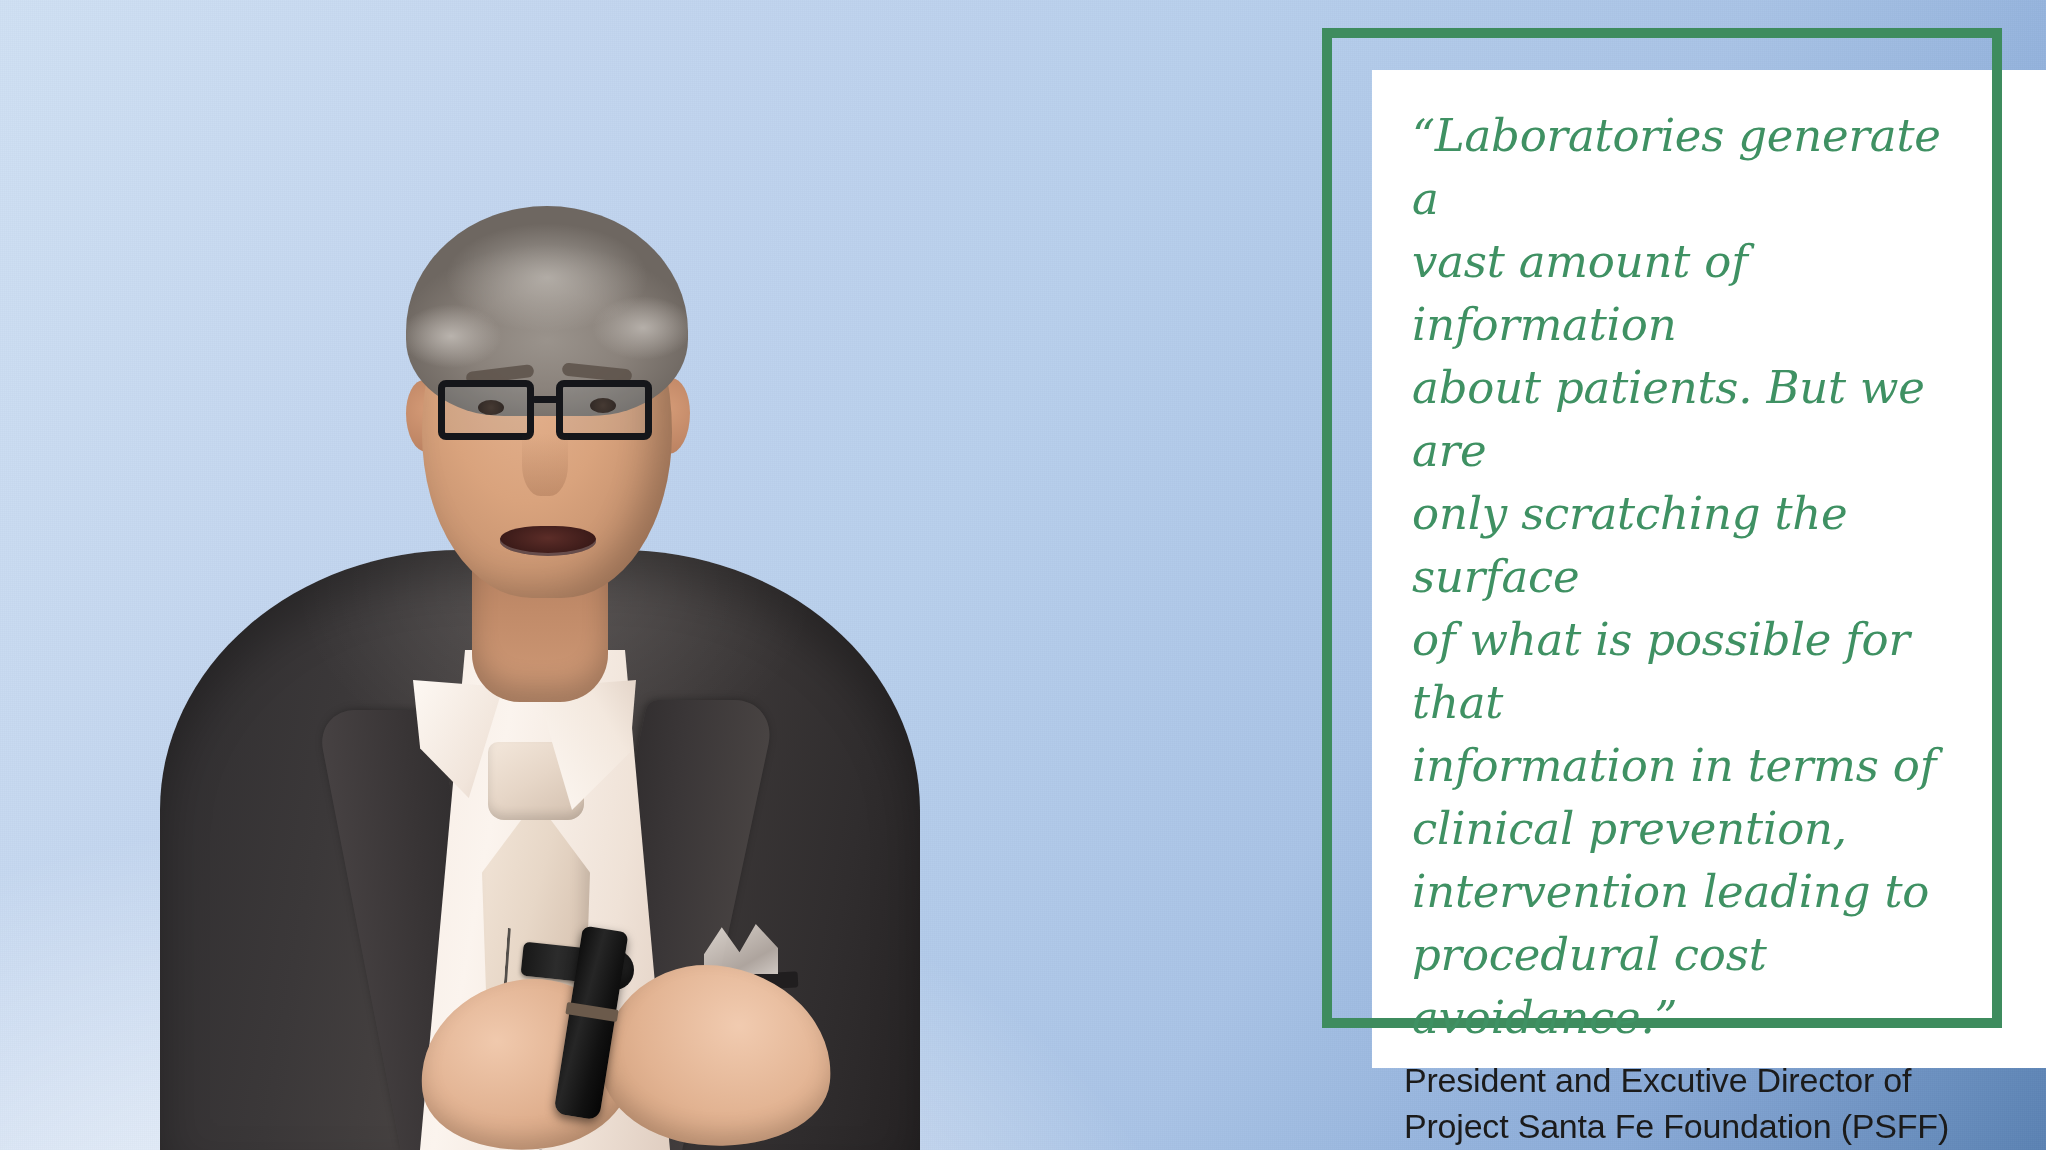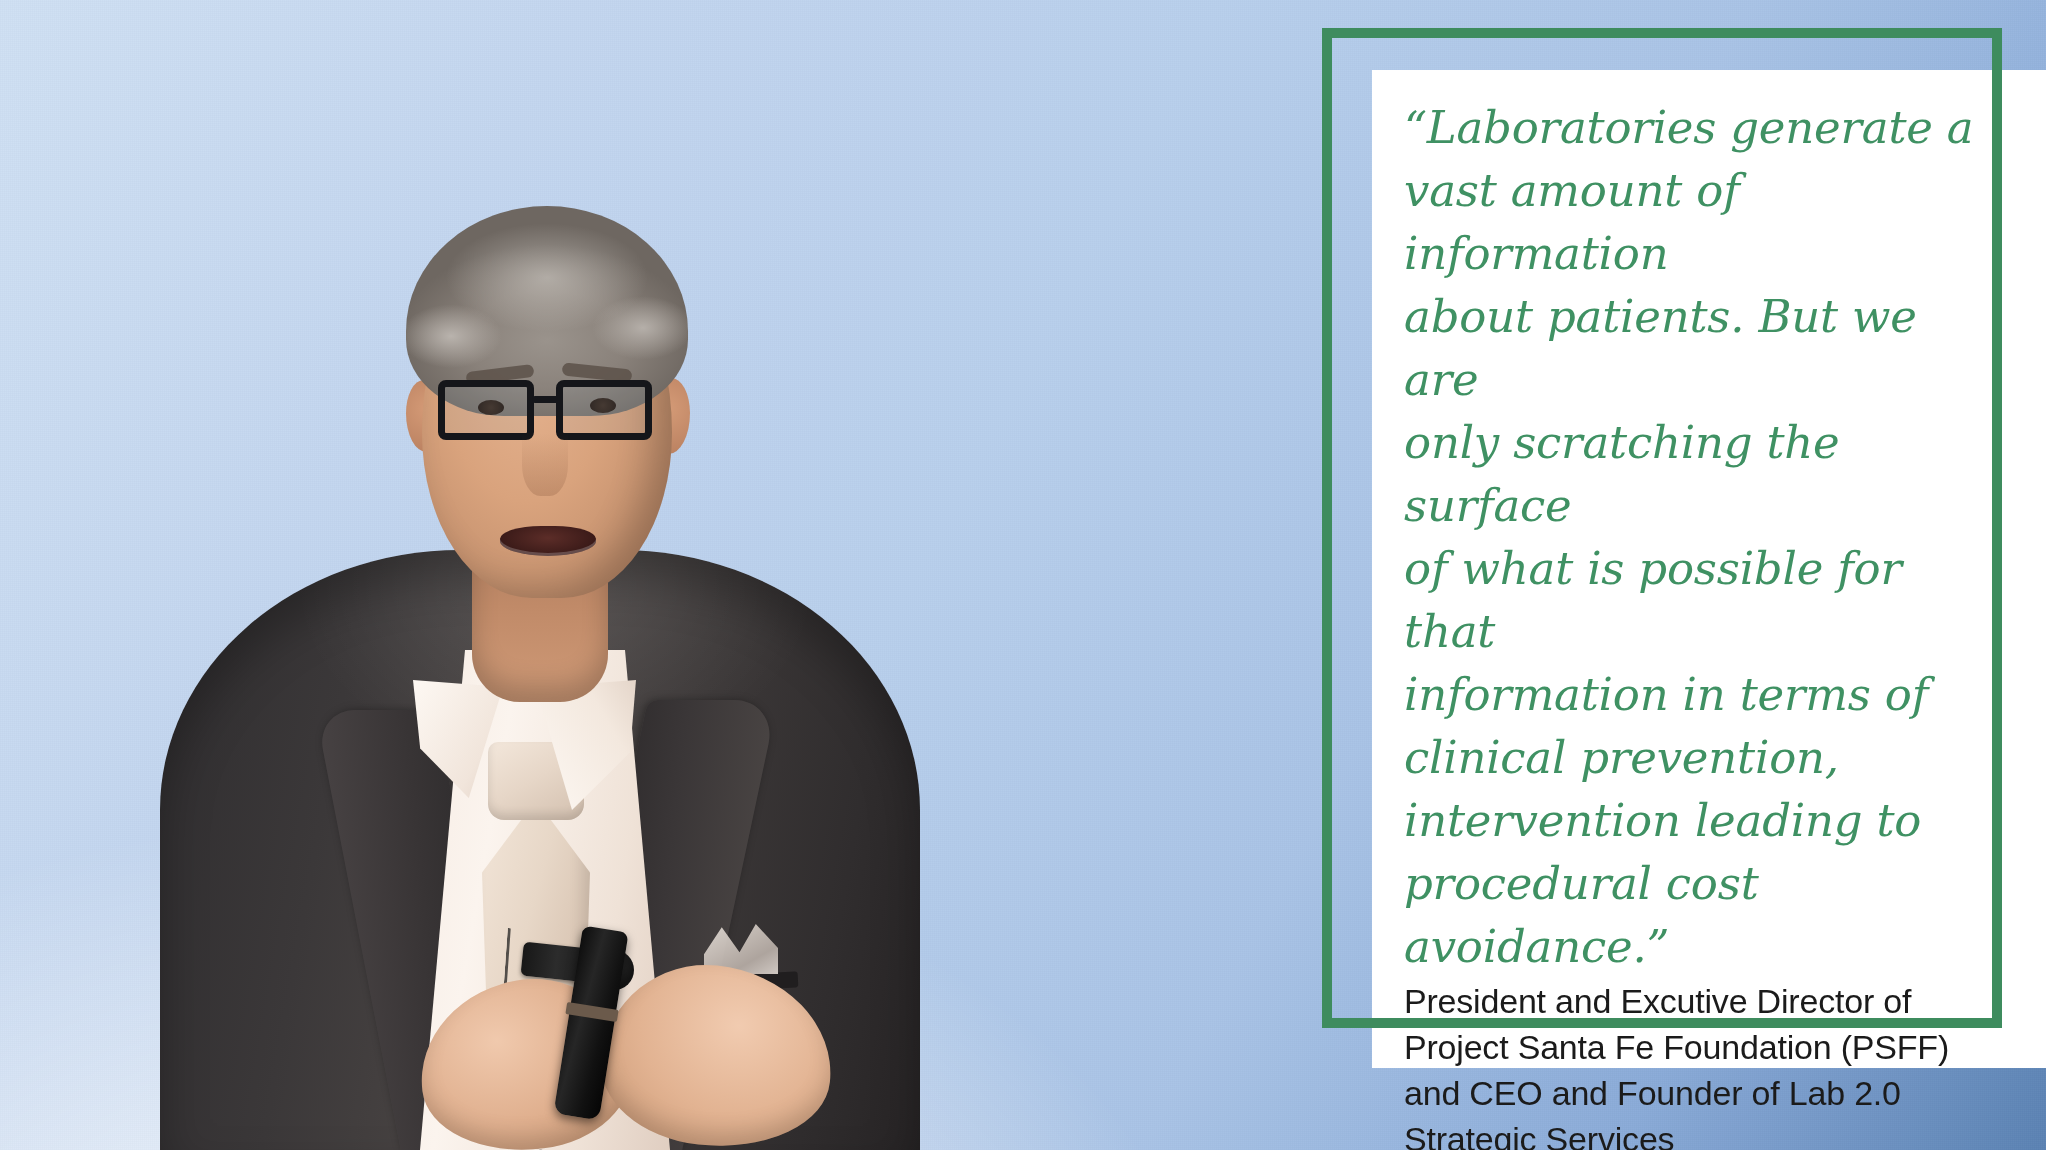--- a/index.html
+++ b/index.html
@@ -277,21 +277,21 @@
     top: 96px;
     width: 576px;
     z-index: 7;
   }
   .quote {
     font-family: "DejaVu Serif", "Liberation Serif", serif;
     font-style: italic;
     font-size: 45px;
     line-height: 63px;
     color: #3f9163;
-    margin: 0;
+    margin: 8px;
     letter-spacing: -0.2px;
     white-space: pre-line;
   }
   .attrib-name {
     margin: 62px 0 0 0;
     font-family: "Liberation Sans", sans-serif;
     font-weight: bold;
     font-size: 36px;
     line-height: 46px;
     color: #1b1b1b;

